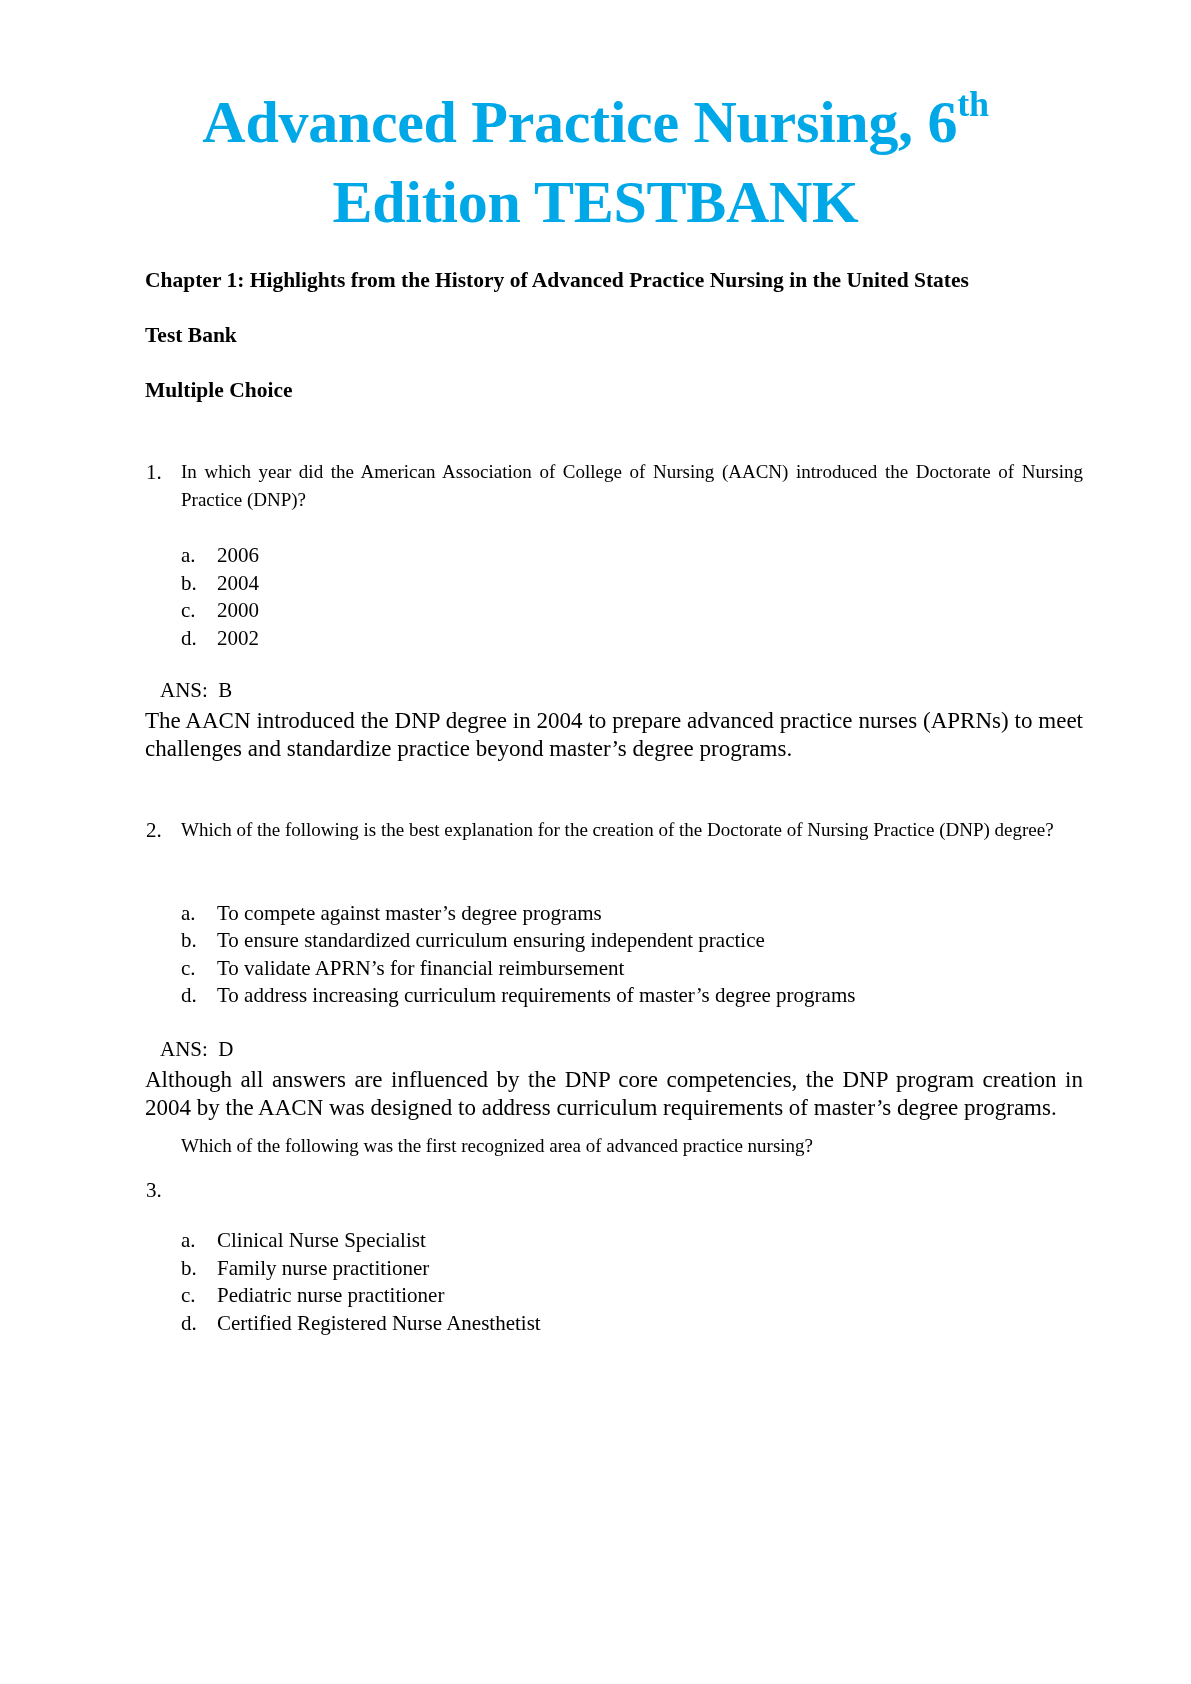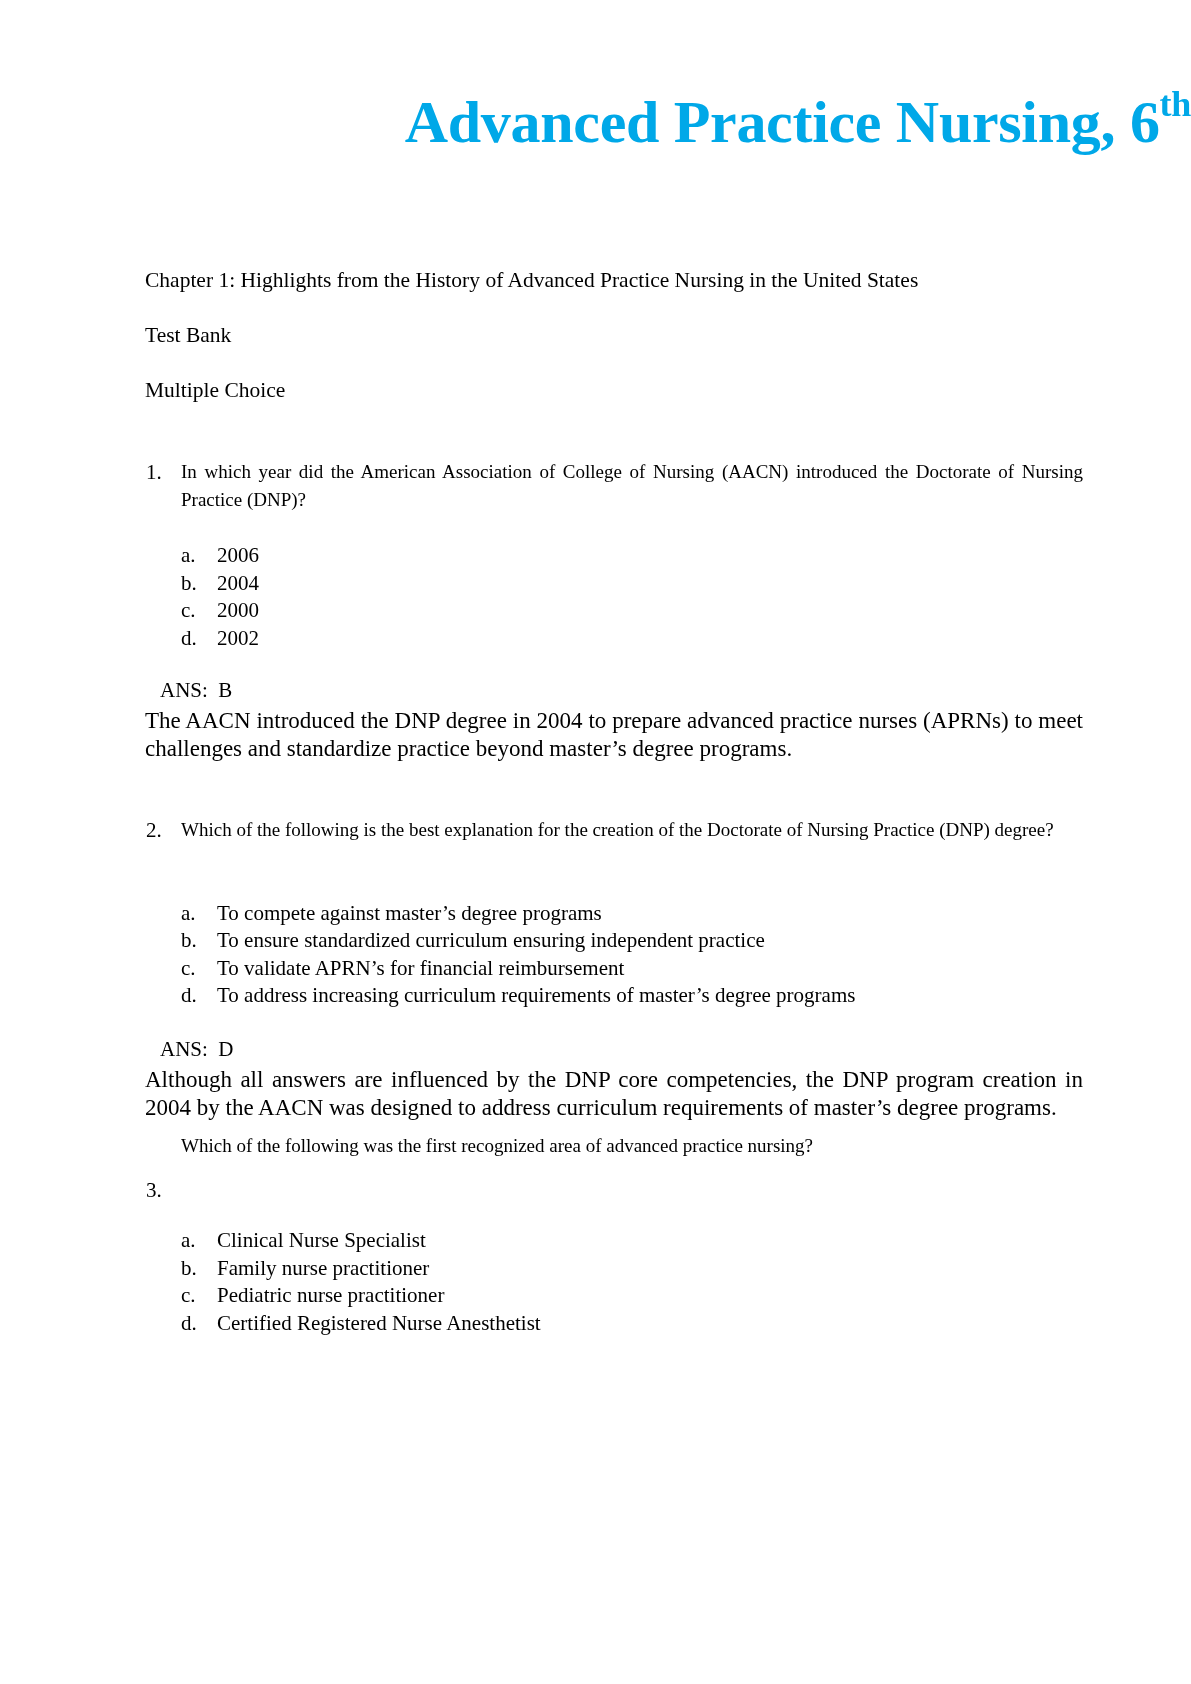--- a/index.html
+++ b/index.html
@@ -2,46 +2,47 @@
 <html><head>
 <meta charset="utf-8">
 <style>
   html, body { margin: 0; padding: 0; background: #ffffff; }
   body {
     width: 1191px; height: 1684px; position: relative; overflow: hidden;
     font-family: "Liberation Serif", "DejaVu Serif", serif; color: #000;
   }
   .page { position: absolute; left: 0; top: 0; width: 1191px; height: 1684px; background: #fff; }
   .title {
-    position: absolute; left: 0; width: 1191px; text-align: right;
+    position: absolute; left: 0; width: 1191px; text-align: center;
     color: #00a8e8; font-weight: bold; font-size: 60px; line-height: 80px;
     letter-spacing: -0.3px;
   }
   .title sup { font-size: 36px; vertical-align: 0; position: relative; top: -26px; }
-  .bold-line { position: absolute; left: 145px; font-weight: normal; font-size: 21.5px; line-height: 26px; white-space: nowrap; }
+  .bold-line { position: absolute; left: 145px; font-weight: bold; font-size: 21.5px; line-height: 26px; white-space: nowrap; }
   .q-num { position: absolute; left: 146px; font-size: 21px; line-height: 27px; }
   .q-text {
     position: absolute; left: 181px; width: 902px; font-size: 19px; line-height: 27.5px;
     text-align: justify; text-align-last: left;
   }
   .opt { position: absolute; font-size: 21px; line-height: 27px; white-space: nowrap; }
   .opt .letter { position: absolute; left: 181px; }
   .opt .val { position: absolute; left: 217px; }
   .ans { position: absolute; left: 145px; font-size: 21px; line-height: 27px; white-space: pre; margin-left: 15px; }
   .expl {
     position: absolute; left: 145px; width: 938px; font-size: 23px; line-height: 28px;
     text-align: justify; text-align-last: left;
   }
 </style>
 </head>
 <body>
 
 <div class="page">
 
   <div class="title" style="top:82px;"><span>Advanced Practice Nursing, 6</span><sup>th</sup></div>
+  <div class="title" style="top:162px;">Edition TESTBANK</div>
 
   <div class="bold-line" style="top:267px;">Chapter 1: Highlights from the History of Advanced Practice Nursing in the United States</div>
   <div class="bold-line" style="top:322px;">Test Bank</div>
   <div class="bold-line" style="top:377px;">Multiple Choice</div>
 
   <div>
     <div class="q-num" style="top:459px;">1.</div>
     <div class="q-text" style="top:458px;">In which year did the American Association of College of Nursing (AACN) introduced the Doctorate of Nursing Practice (DNP)?</div>
     <div class="opt" style="top:542px;">
         <span class="letter">a.</span>

